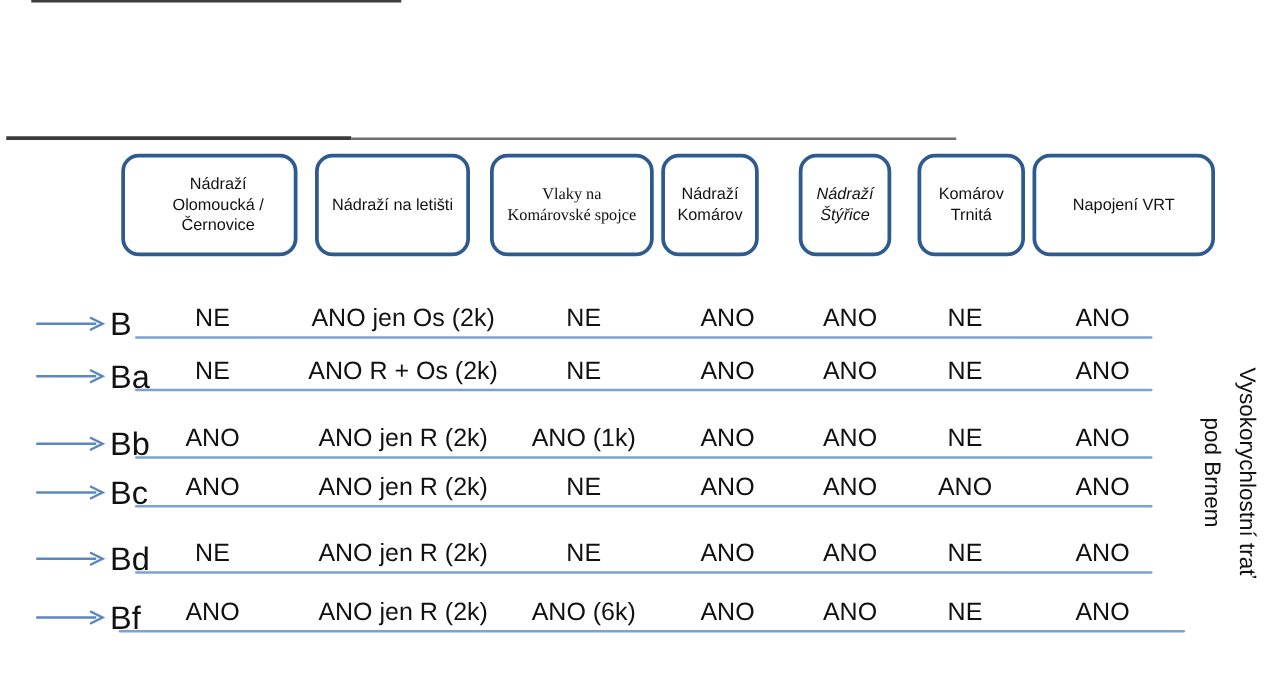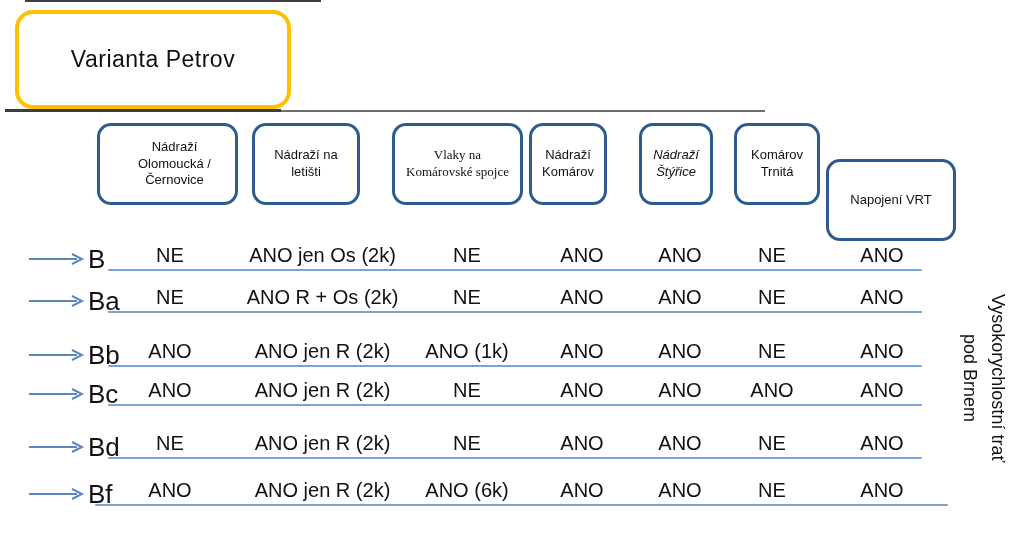--- a/index.html
+++ b/index.html
@@ -16,26 +16,26 @@
   .rule-top   { position:absolute; left:25px;  top:0;     width:296px; height:2px; background:#3d3d3d; }
   .rule-mid-l { position:absolute; left:5px;   top:109px; width:276px; height:3px; background:#3d3d3d; }
   .rule-mid-r { position:absolute; left:281px; top:110px; width:484px; height:2px; background:#6e6e6e; }
 
   
   .hdr { position:absolute; top:123px; height:82px; box-sizing:border-box;
     border:3px solid #2E5B8F; border-radius:14px; background:#fff;
     display:flex; align-items:center; justify-content:center;
     text-align:center; font-size:13px; line-height:1.3; padding:3px 6px; }
   .h1 { left:97px;  width:141px;padding-left:20px; }
-  .h2 { left:252px; width:108px; }
+  .h2 { left:252px; width:124px; }
   .h3 { left:392px; width:131px;font-family:Liberation Serif, serif; }
   .h4 { left:529px; width:78px;  }
   .h5 { left:639px; width:74px;font-style:italic;  }
   .h6 { left:734px; width:86px;  }
-  .h7 { left:826px; width:130px;margin-top:36px; }
+  .h7 { left:826px; width:146px; }
 
   
   .row { position:absolute; left:0; width:1024px; height:0; }
   .r1 { top:269px; } .r2 { top:311px; } .r3 { top:365px; }
   .r4 { top:404px; } .r5 { top:457px; } .r6 { top:504px; }
   .rline { position:absolute; left:108px; top:0; width:814px; height:2px;
     background:#7AA3D1; border-radius:1px; }
   .r6 .rline { left:95px; width:853px; }
   .arrow { position:absolute; left:28px; top:-17px; width:58px; height:14px; }
   .vlabel { position:absolute; left:88px; top:-23px; font-size:26px; line-height:26px; }
@@ -56,23 +56,20 @@
 </style>
 </head>
 <body>
 
 <div class="slide">
 
   <div class="rule-top"></div>
   <div class="rule-mid-l"></div>
   <div class="rule-mid-r"></div>
 
-  <div class="title-box">
-    <span class="title-text">Varianta Petrov</span>
-  </div>
 
   <div class="hdr h1">
       <span>Nádraží Olomoucká / Černovice</span>
     </div>
   <div class="hdr h2">
       <span>Nádraží na letišti</span>
     </div>
   <div class="hdr h3">
       <span>Vlaky na Komárovské spojce</span>
     </div>

